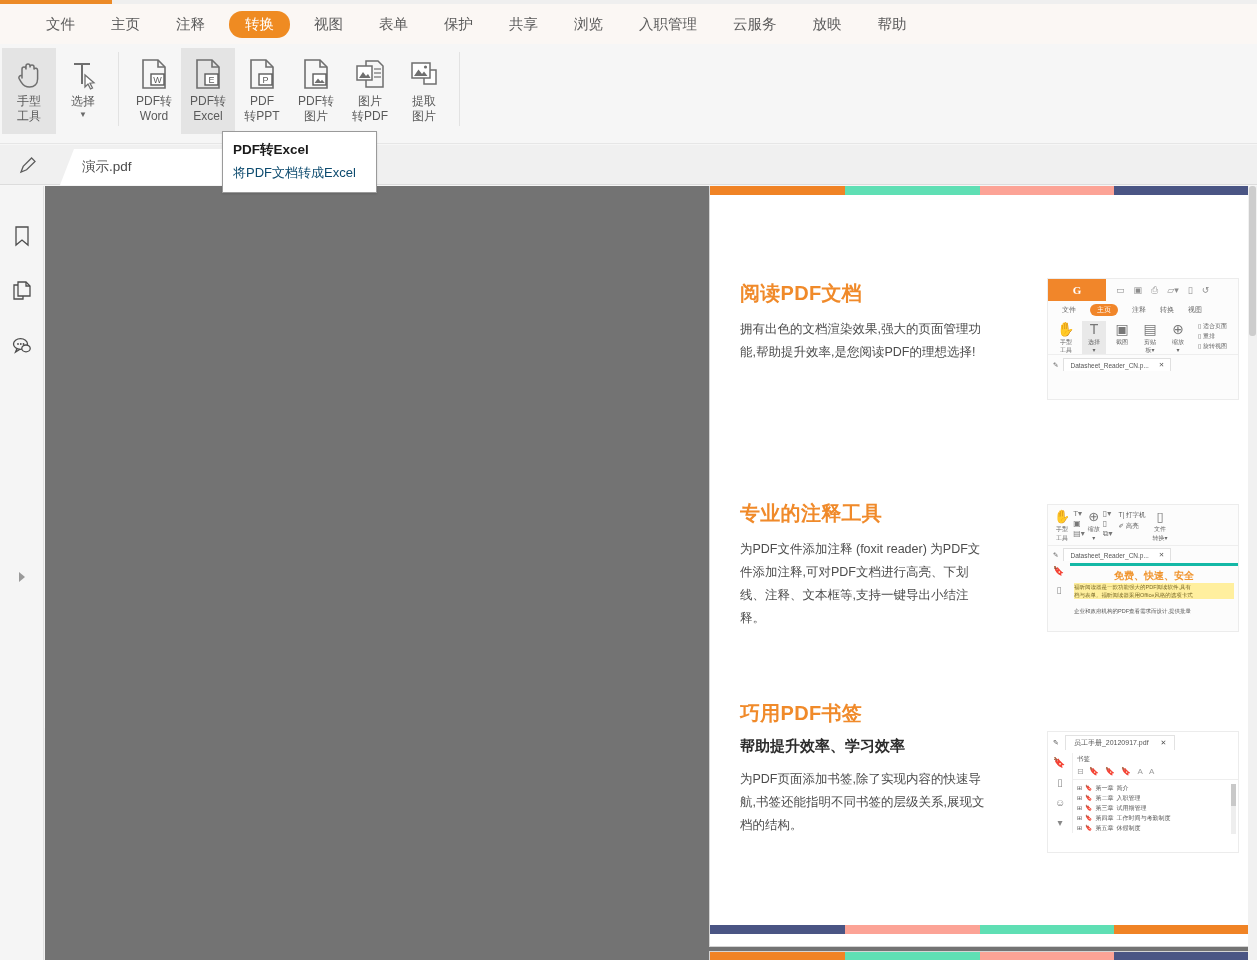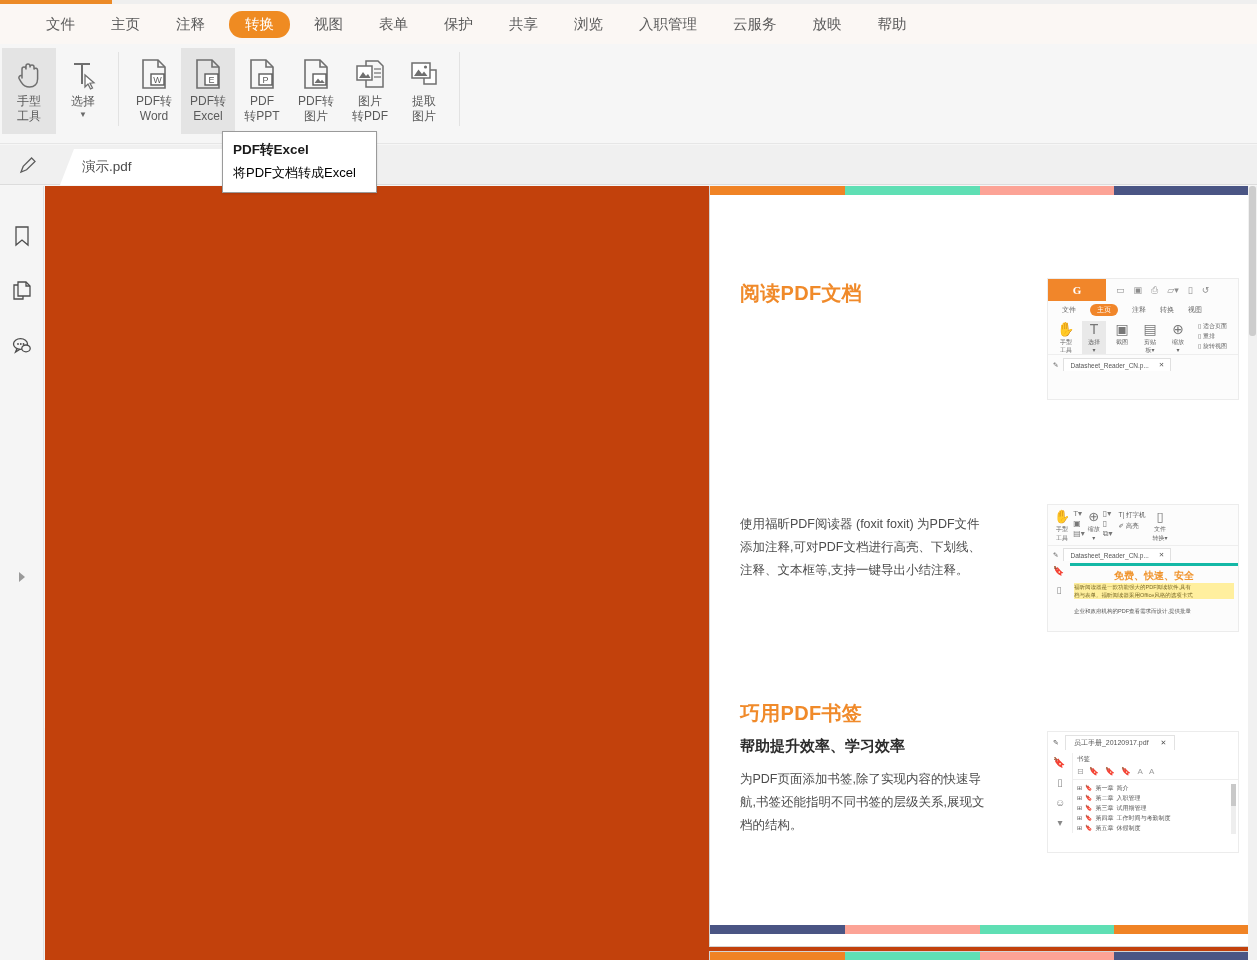--- a/index.html
+++ b/index.html
@@ -47,21 +47,21 @@
   }
   .rb-caret{ font-size:8px; color:#6a6a6a; line-height:9px; margin-top:1px; }
 
   
   .tooltip{
     position:absolute; left:222px; top:131px; width:155px;
     background:#fff; border:1px solid #9a9a9a; padding:8px 10px 10px 10px;
     z-index:60; box-shadow:0 1px 2px rgba(0,0,0,.12);
   }
   .tt-title{ font-size:13.5px; font-weight:bold; color:#1a1a1a; line-height:19px; }
-  .tt-desc{ font-size:13px; color:#000000; line-height:19px; margin-top:4px; }
+  .tt-desc{ font-size:13px; color:#0c4a6e; line-height:19px; margin-top:4px; }
 
   
   .tabstrip{
     position:absolute; left:0; top:145px; width:1257px; height:40px;
     background:#f0f0f0; border-bottom:1px solid #dcdcdc;
   }
   .tab-editicon{ position:absolute; left:8px; top:8px; width:40px; height:24px;
     display:flex; align-items:center; justify-content:center; }
   .doc-tab{
     position:absolute; left:60px; top:4px; height:36px; min-width:180px;
@@ -75,21 +75,21 @@
     position:absolute; left:0; top:186px; width:44px; height:774px;
     background:#f5f5f5; border-right:1px solid #e0e0e0;
   }
   .rail-ico{ width:44px; height:55px; display:flex; align-items:center; justify-content:center; cursor:default; }
   .rail-expand{ position:absolute; left:0; top:380px; width:44px; height:22px;
     display:flex; align-items:center; justify-content:center; }
 
   
   .viewer{
     position:absolute; left:45px; top:186px; width:1212px; height:774px;
-    background:#c2410c; overflow:hidden;
+    background:#737373; overflow:hidden;
   }
   .vscroll-track{ position:absolute; right:0; top:0; width:9px; height:774px; background:#f1f1f1; }
   .vscroll-thumb{ position:absolute; right:1px; top:0; width:7px; height:150px; background:#cdcdcd; border-radius:3px; }
 
   
   .page{
     position:absolute; left:665px; top:0px; width:539px; height:760px;
     background:#fff; box-shadow:0 0 0 1px #d4d4d4;
   }
   .page2{
@@ -321,20 +321,21 @@
     <div class="page">
       <div class="colorbar" id="bar-top">
           <span style="background: rgb(240, 131, 37); width: 25%;"></span>
           <span style="background: rgb(95, 223, 180); width: 25%;"></span>
           <span style="background: rgb(252, 163, 150); width: 25%;"></span>
           <span style="background: rgb(74, 85, 132); width: 25%;"></span>
         </div>
 
       <div class="section" style="top:95px;">
         <div class="sec-title">阅读PDF文档</div>
+        <div class="sec-body">拥有出色的文档渲染效果,强大的页面管理功能,帮助提升效率,是您阅读PDF的理想选择!</div>
       </div>
       <div class="shot" style="top:92px;">
         <div class="mini1">
           <div class="m1-top">
             <div class="m1-logo">G</div>
             <div class="m1-qat">
               <span>▭</span>
               <span>▣</span>
               <span>⎙</span>
               <span>▱▾</span>
@@ -365,21 +366,22 @@
             <span>✎</span>
             <span class="m1-filetab">
               <span>Datasheet_Reader_CN.p...</span>
               <span>✕</span>
             </span>
           </div>
         </div>
       </div>
 
       <div class="section" style="top:315px;">
-        <div class="sec-body">使用福昕PDF阅读器 (foxit foxit) 为PDF文件添加注释,可对PDF文档进行高亮、下划线、注释、文本框等,支持一键导出小结注释。</div>
+        <div class="sec-title">专业的注释工具</div>
+        <div class="sec-body">为PDF文件添加注释 (foxit reader) 为PDF文件添加注释,可对PDF文档进行高亮、下划线、注释、文本框等,支持一键导出小结注释。</div>
       </div>
       <div class="shot" style="top:318px;">
         <div class="mini2">
           <div class="m2-tools">
             <div class="m2-col"><span class="g">✋</span>手型<br>工具</div>
             <div class="m2-stack">
                 <span>T▾</span>
                 <span>▣</span>
                 <span>▤▾</span>
               </div>

